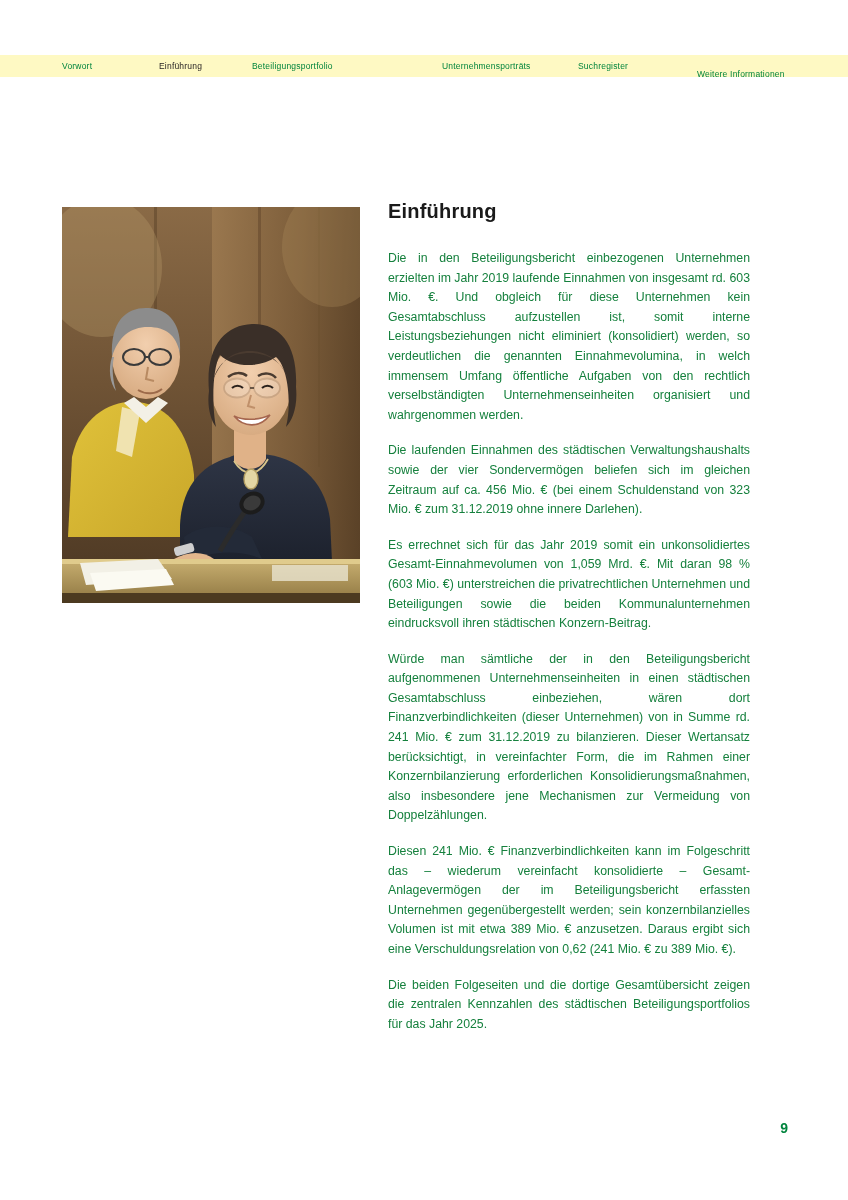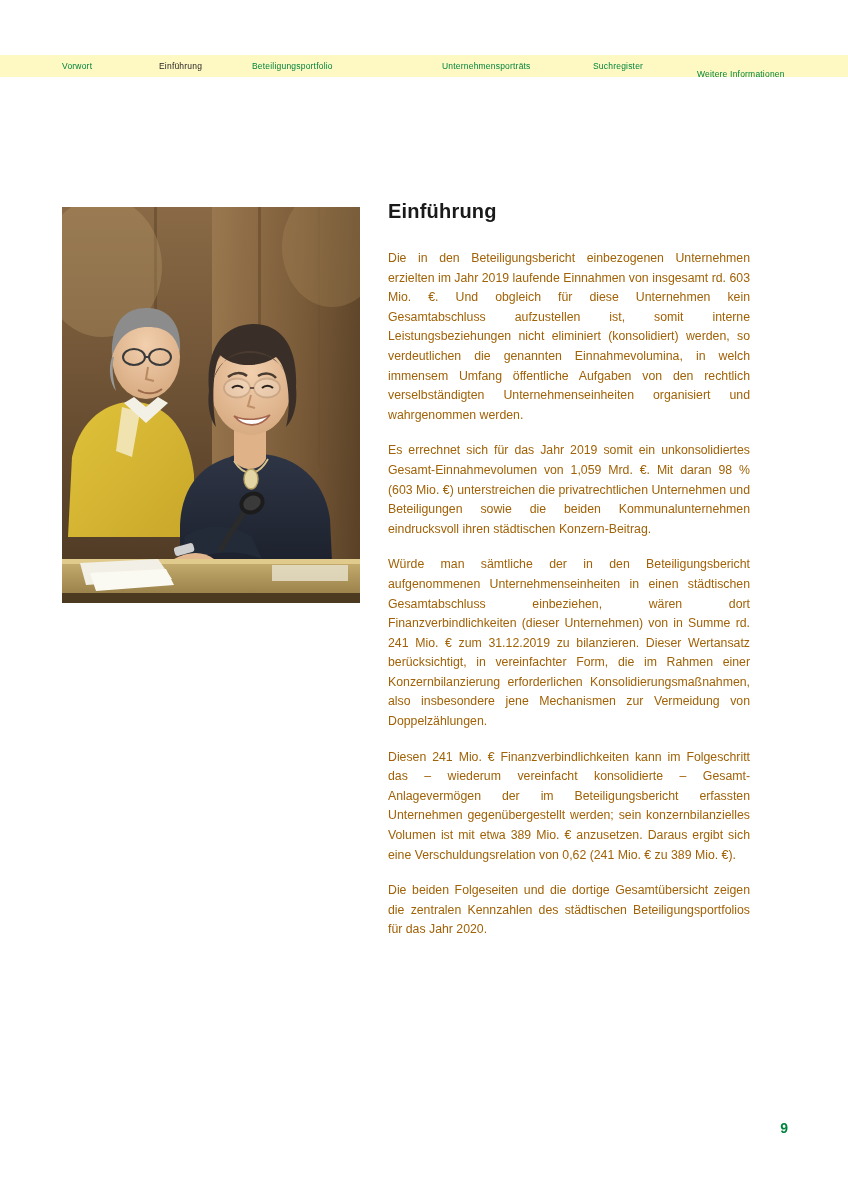--- a/index.html
+++ b/index.html
@@ -34,21 +34,21 @@
     color: #00843d;
     text-decoration: none;
   }
   .nav-item.active {
     color: #231f20;
   }
   .nav-pos-1 { position: absolute; left: 62px; }
   .nav-pos-2 { position: absolute; left: 159px; }
   .nav-pos-3 { position: absolute; left: 252px; }
   .nav-pos-4 { position: absolute; left: 420px; margin-left: 22px; }
-  .nav-pos-5 { position: absolute; left: 578px; margin-left: 15px; }
+  .nav-pos-5 { position: absolute; left: 578px; }
   .nav-pos-6 { position: absolute; left: 697px; margin-top: 16px; }
 
   
   .photo {
     position: absolute;
     left: 62px;
     top: 207px;
     width: 298px;
     height: 396px;
     overflow: hidden;
@@ -68,21 +68,21 @@
     font-weight: bold;
     color: #1a1a1a;
     margin: 0 0 26px 0;
     letter-spacing: 0.2px;
   }
   .para {
     font-size: 12.3px;
     line-height: 19.6px;
     text-align: justify;
     margin: 0 0 16px 0;
-    color: #a16207;
+    color: #15803d;
     hyphens: manual;
   }
   .para:last-child { margin-bottom: 0; }
 
   
   .page-number {
     position: absolute;
     left: 768px;
     top: 1120px;
     width: 20px;
@@ -215,19 +215,20 @@
     <path d="M28 366 L104 362 L112 378 L34 384 Z" fill="#fbfaf2"></path>
     <rect x="210" y="358" width="76" height="16" fill="#e9e3cf" opacity="0.8"></rect>
 
     <rect x="0" y="386" width="298" height="10" fill="#4c3a20"></rect>
   </svg>
 </div>
 
 <div class="content">
   <h1 class="page-title">Einführung</h1>
   <p class="para">Die in den Beteiligungsbericht einbezogenen Unternehmen erzielten im Jahr 2019 laufende Einnahmen von insgesamt rd. 603 Mio. €. Und obgleich für diese Unternehmen kein Gesamtabschluss aufzustellen ist, somit interne Leistungsbeziehungen nicht eliminiert (konsolidiert) werden, so verdeutlichen die genannten Einnahmevolumina, in welch immensem Umfang öffentliche Aufgaben von den rechtlich verselbständigten Unternehmenseinheiten organisiert und wahrgenommen werden.</p>
+  <p class="para">Die laufenden Einnahmen des städtischen Verwaltungshaushalts sowie der vier Sondervermögen beliefen sich im gleichen Zeitraum auf ca. 456 Mio. € (bei einem Schuldenstand von 323 Mio. € zum 31.12.2019 ohne innere Darlehen).</p>
   <p class="para">Es errechnet sich für das Jahr 2019 somit ein unkonsolidiertes Gesamt-Einnahmevolumen von 1,059 Mrd. €. Mit daran 98 % (603 Mio. €) unterstreichen die privatrechtlichen Unternehmen und Beteiligungen sowie die beiden Kommunalunternehmen eindrucksvoll ihren städtischen Konzern-Beitrag.</p>
   <p class="para">Würde man sämtliche der in den Beteiligungsbericht aufgenommenen Unternehmenseinheiten in einen städtischen Gesamtabschluss einbeziehen, wären dort Finanzverbindlichkeiten (dieser Unternehmen) von in Summe rd. 241 Mio. € zum 31.12.2019 zu bilanzieren. Dieser Wertansatz berücksichtigt, in vereinfachter Form, die im Rahmen einer Konzernbilanzierung erforderlichen Konsolidierungsmaßnahmen, also insbesondere jene Mechanismen zur Vermeidung von Doppelzählungen.</p>
   <p class="para">Diesen 241 Mio. € Finanzverbindlichkeiten kann im Folgeschritt das – wiederum vereinfacht konsolidierte – Gesamt-Anlagevermögen der im Beteiligungsbericht erfassten Unternehmen gegenübergestellt werden; sein konzernbilanzielles Volumen ist mit etwa 389 Mio. € anzusetzen. Daraus ergibt sich eine Verschuldungsrelation von 0,62 (241 Mio. € zu 389 Mio. €).</p>
-  <p class="para">Die beiden Folgeseiten und die dortige Gesamtübersicht zeigen die zentralen Kennzahlen des städtischen Beteiligungsportfolios für das Jahr 2020.</p>
+  <p class="para">Die beiden Folgeseiten und die dortige Gesamtübersicht zeigen die zentralen Kennzahlen des städtischen Beteiligungsportfolios für das Jahr 2025.</p>
 </div>
 
 <div class="page-number">9</div>
 
 </body></html>

